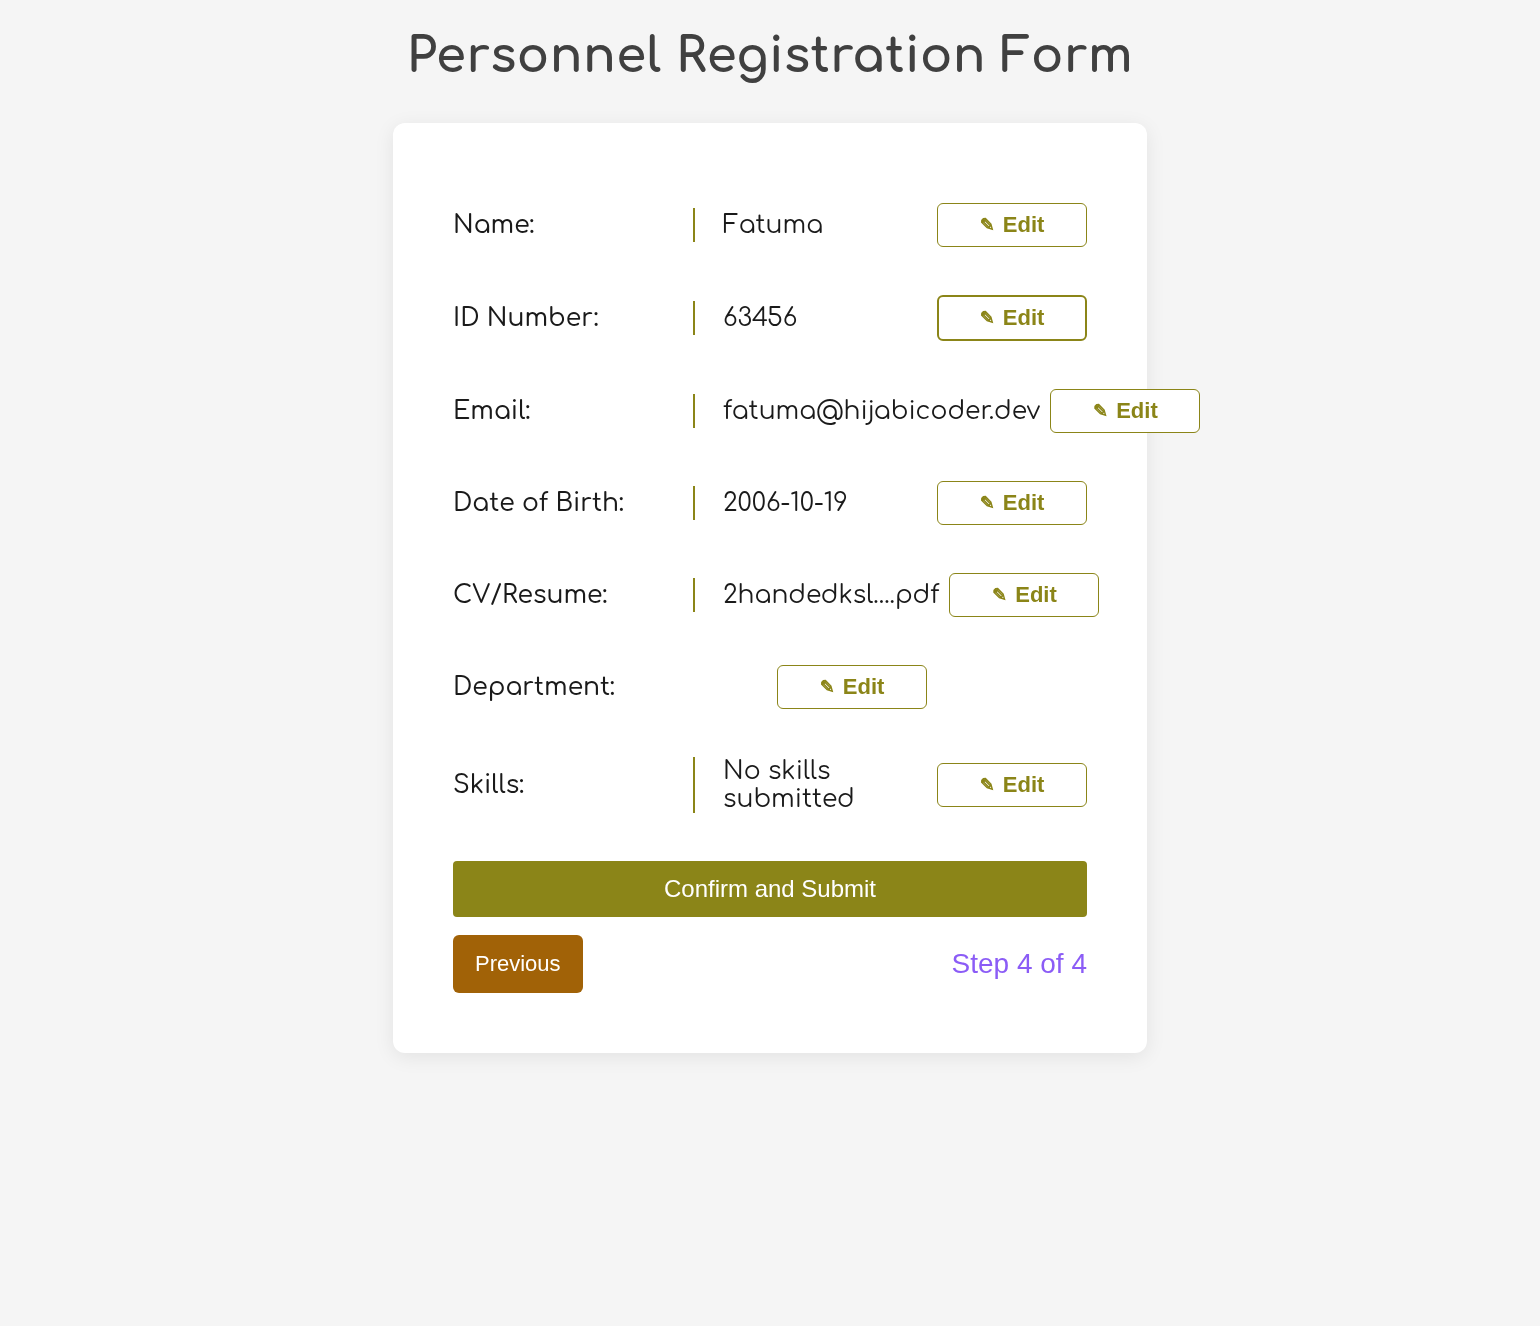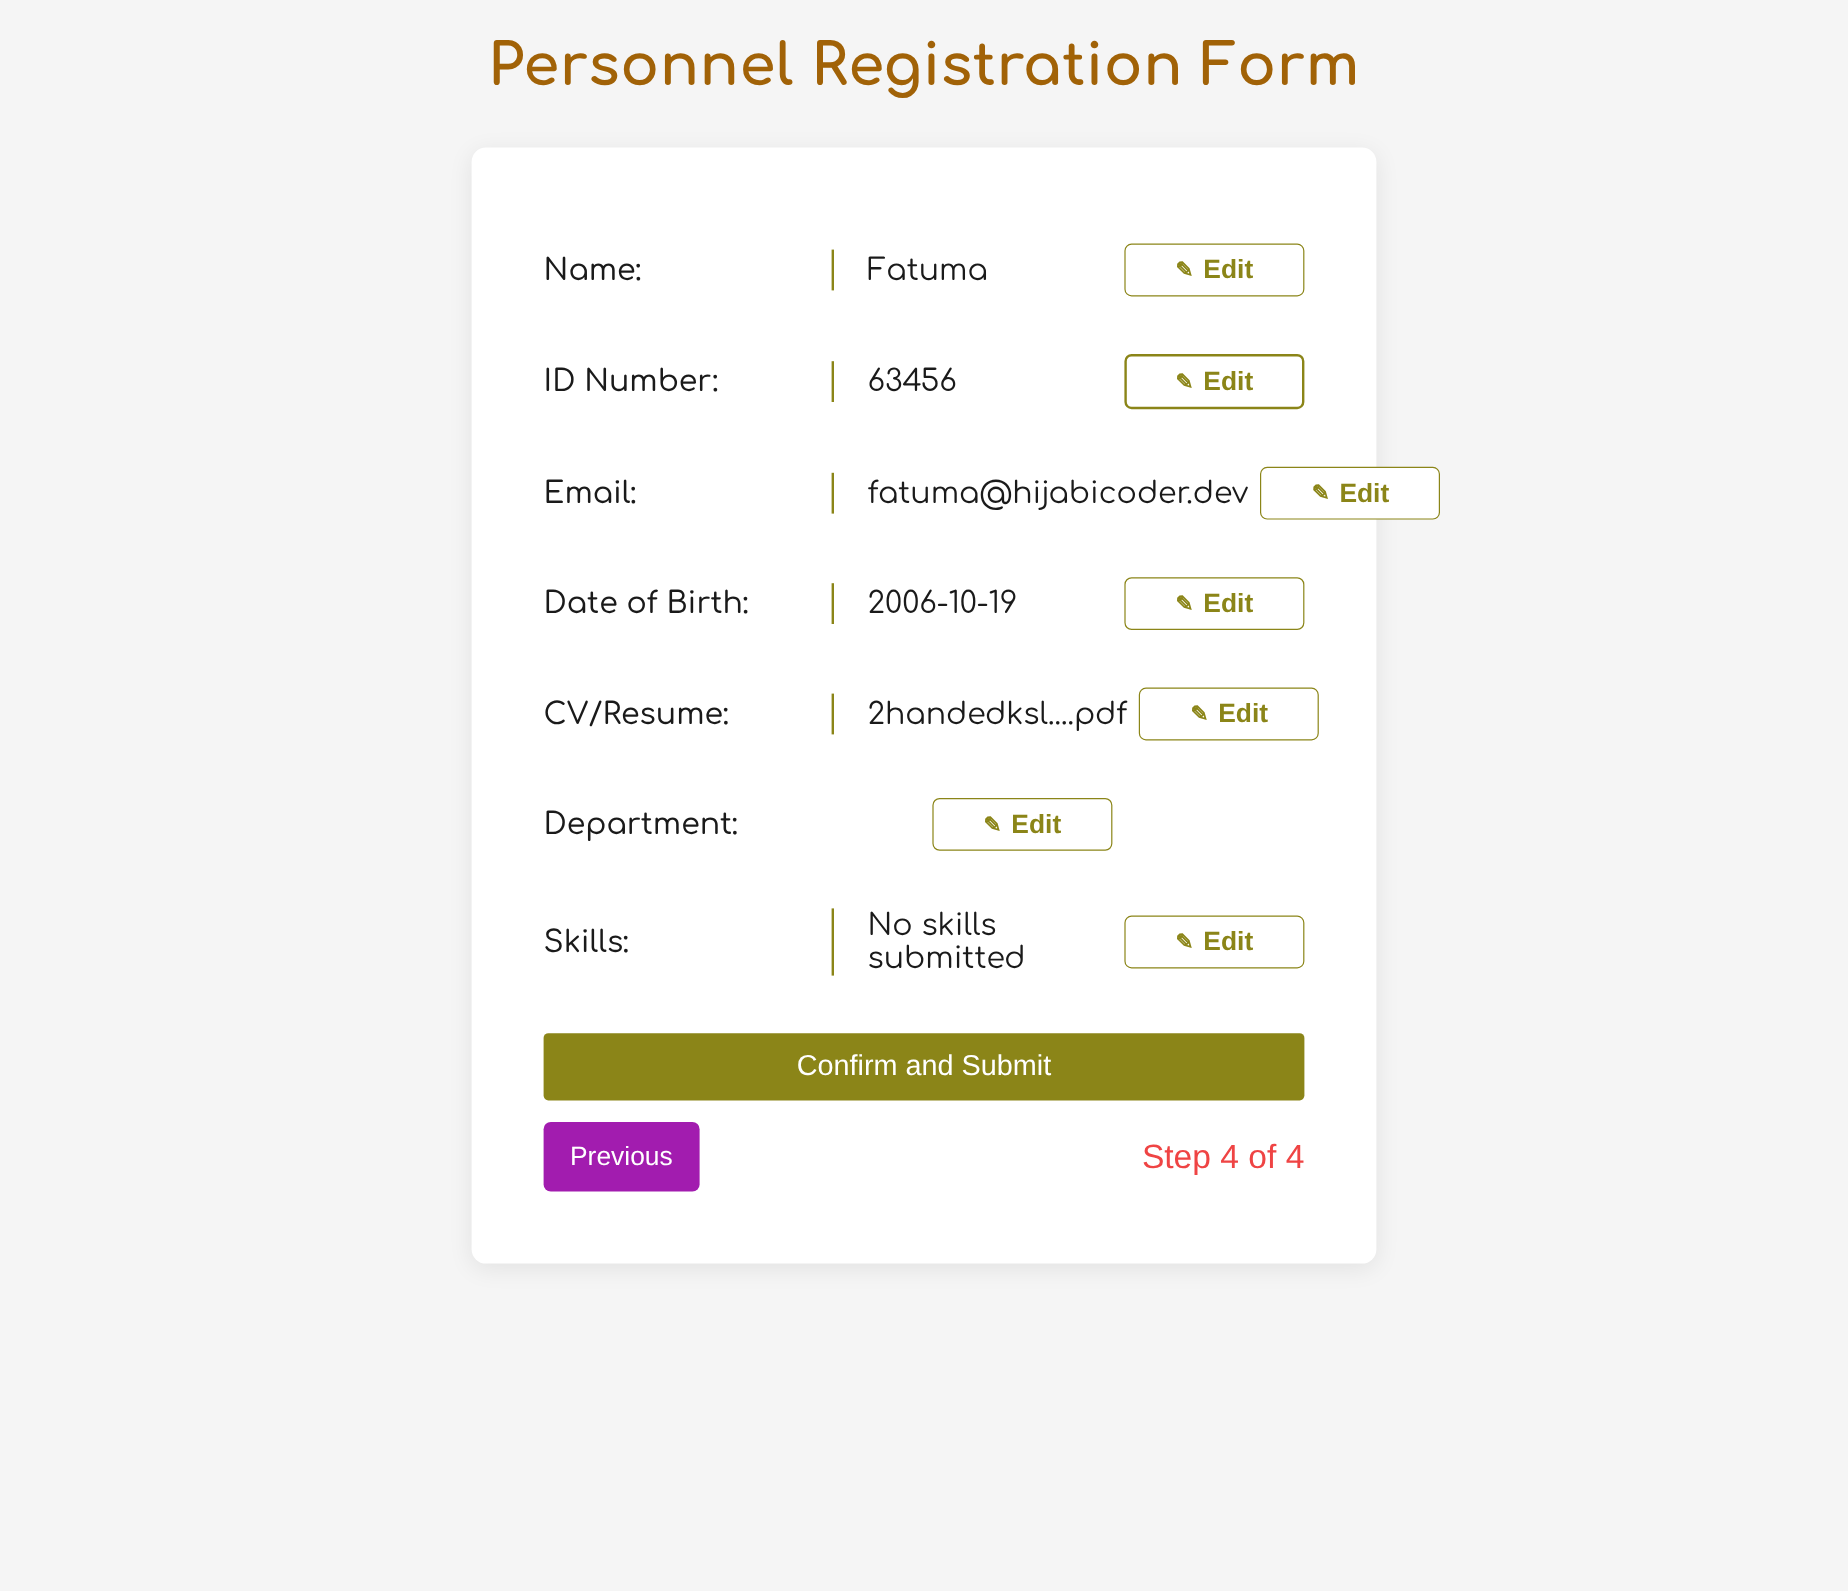--- a/index.html
+++ b/index.html
@@ -10,21 +10,21 @@
     body {
       background-color: #f5f5f5;
       font-family: 'Comfortaa', 'Trebuchet MS', sans-serif;
       min-height: 1326px;
       padding: 20px 0;
     }
     .page-title {
       text-align: center;
       font-size: 48px;
       font-weight: 700;
-      color: #a16207;
+      color: #404040;
       margin-top: 10px;
       margin-bottom: 40px;
       letter-spacing: 0.5px;
     }
     .card {
       background: #ffffff;
       border-radius: 12px;
       box-shadow: 0 4px 20px rgba(0,0,0,0.08);
       width: 754px;
       max-width: 90%;
@@ -92,32 +92,32 @@
       cursor: pointer;
       font-family: -apple-system, BlinkMacSystemFont, 'Segoe UI', Arial, sans-serif;
       margin-bottom: 18px;
     }
     .footer-row {
       display: flex;
       justify-content: space-between;
       align-items: center;
     }
     .prev-button {
-      background: #a21caf;
+      background: #a16207;
       color: #ffffff;
       border: none;
       border-radius: 6px;
       font-size: 22px;
       font-weight: 500;
       padding: 16px 22px;
       cursor: pointer;
       font-family: -apple-system, BlinkMacSystemFont, 'Segoe UI', Arial, sans-serif;
     }
     .step-indicator {
-      color: #ef4444;
+      color: #8b5cf6;
       font-size: 28px;
       font-weight: 500;
       font-family: -apple-system, BlinkMacSystemFont, 'Segoe UI', Arial, sans-serif;
     }
   </style>
 </head>
 <body>
 
 <h1 class="page-title">Personnel Registration Form</h1>
 

